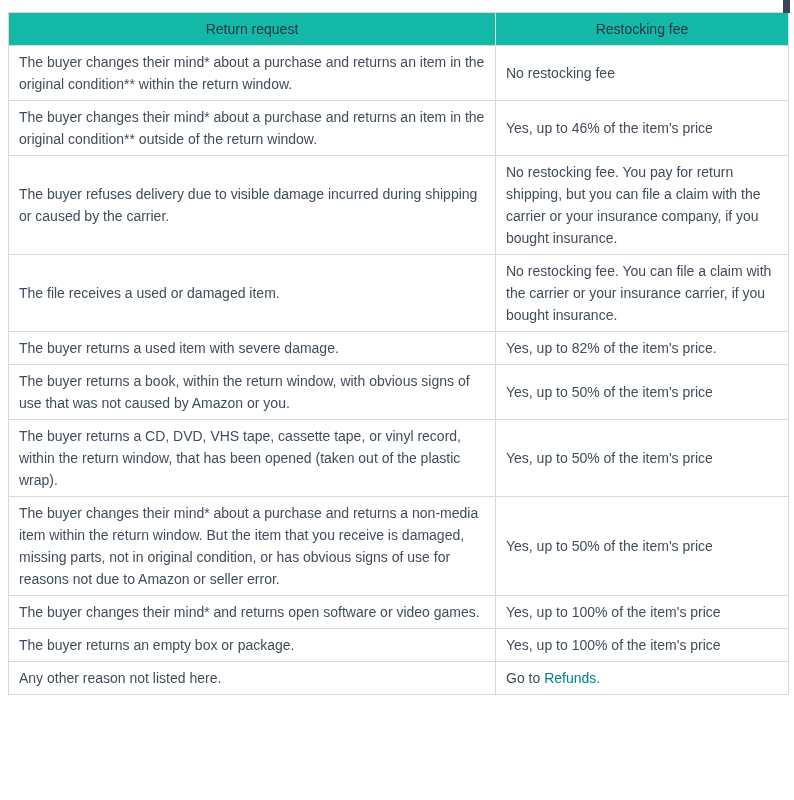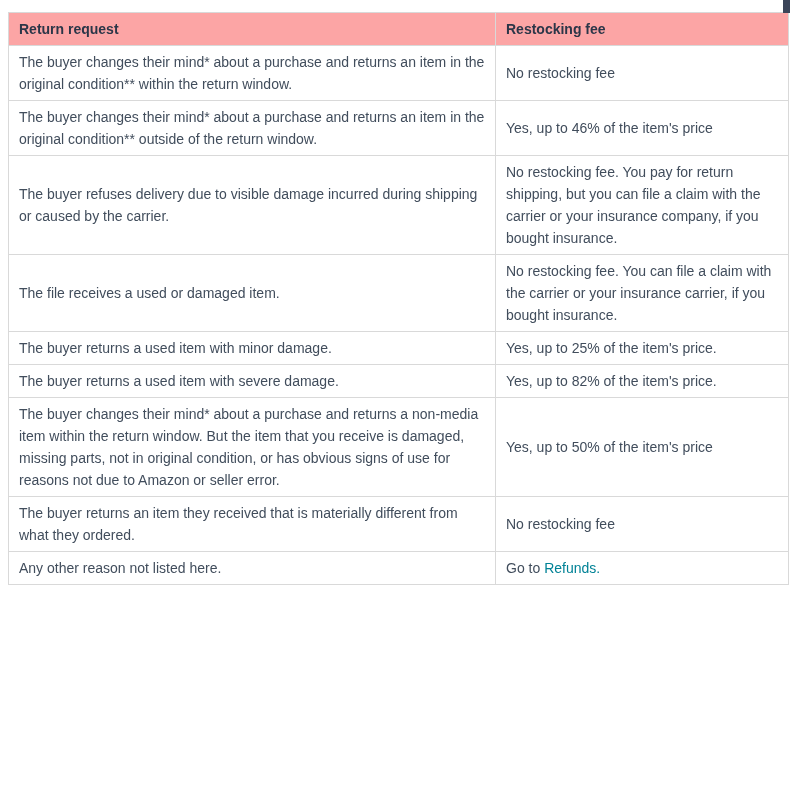--- a/index.html
+++ b/index.html
@@ -26,23 +26,24 @@
     border: 1px solid #d9d9d9;
     padding: 5px 10px;
     font-size: 14px;
     line-height: 22px;
     color: #414d5c;
     text-align: left;
     vertical-align: middle;
     word-wrap: break-word;
   }
   table.fee-table th {
-    background: #fca5a5;
+    background: #14b8a6;
     color: #2b3648;
-    font-weight: bold;
+    font-weight: normal;
+    text-align: center;
   }
   a.refunds-link {
     color: #008296;
     text-decoration: none;
     cursor: pointer;
   }
   .scroll-thumb {
     position: absolute;
     top: 0;
     right: 4px;
@@ -79,34 +80,42 @@
       </tr>
       <tr>
         <td>The buyer refuses delivery due to visible damage incurred during shipping or caused by the carrier.</td>
         <td>No restocking fee. You pay for return shipping, but you can file a claim with the carrier or your insurance company, if you bought insurance.</td>
       </tr>
       <tr>
         <td>The file receives a used or damaged item.</td>
         <td>No restocking fee. You can file a claim with the carrier or your insurance carrier, if you bought insurance.</td>
       </tr>
       <tr>
-        <td>The buyer returns a used item with minor damage.</td>
-        <td>Yes, up to 25% of the item's price.</td>
+        <td>The buyer returns a used item with severe damage.</td>
+        <td>Yes, up to 82% of the item's price.</td>
       </tr>
       <tr>
-        <td>The buyer returns a used item with severe damage.</td>
-        <td>Yes, up to 82% of the item's price.</td>
+        <td>The buyer returns a book, within the return window, with obvious signs of use that was not caused by Amazon or you.</td>
+        <td>Yes, up to 50% of the item's price</td>
+      </tr>
+      <tr>
+        <td>The buyer returns a CD, DVD, VHS tape, cassette tape, or vinyl record, within the return window, that has been opened (taken out of the plastic wrap).</td>
+        <td>Yes, up to 50% of the item's price</td>
       </tr>
       <tr>
         <td>The buyer changes their mind* about a purchase and returns a non-media item within the return window. But the item that you receive is damaged, missing parts, not in original condition, or has obvious signs of use for reasons not due to Amazon or seller error.</td>
         <td>Yes, up to 50% of the item's price</td>
       </tr>
       <tr>
-        <td>The buyer returns an item they received that is materially different from what they ordered.</td>
-        <td>No restocking fee</td>
+        <td>The buyer changes their mind* and returns open software or video games.</td>
+        <td>Yes, up to 100% of the item's price</td>
+      </tr>
+      <tr>
+        <td>The buyer returns an empty box or package.</td>
+        <td>Yes, up to 100% of the item's price</td>
       </tr>
       <tr>
         <td>Any other reason not listed here.</td>
         <td><span>Go to </span><a class="refunds-link" href="#">Refunds.</a></td>
       </tr>
     </tbody>
   </table>
 </div>
 
 </body></html>

